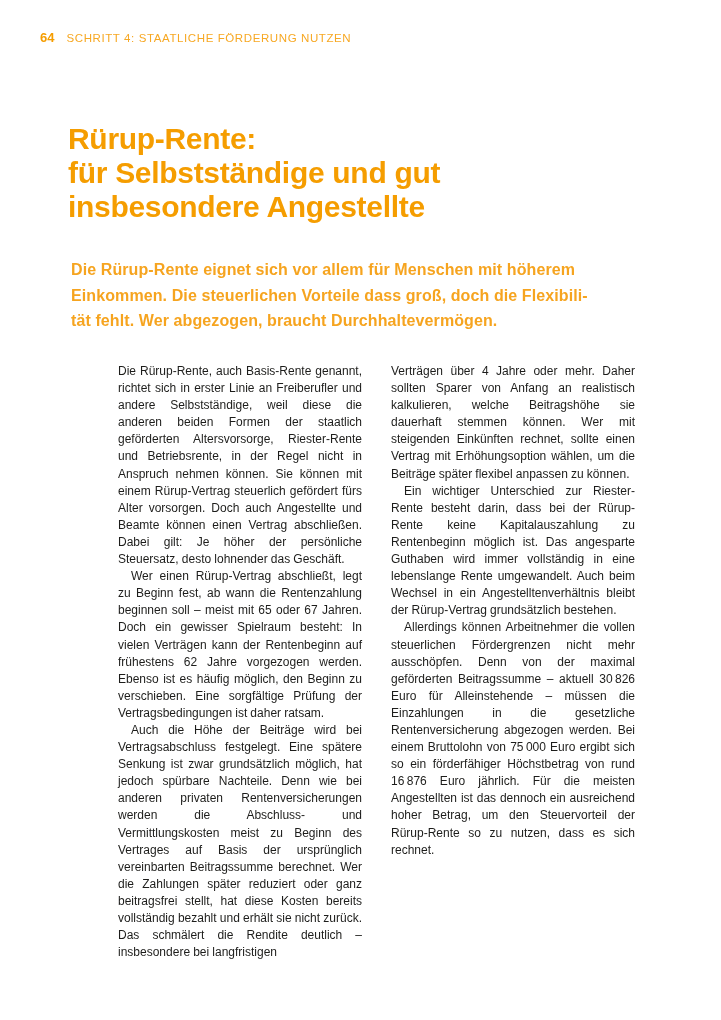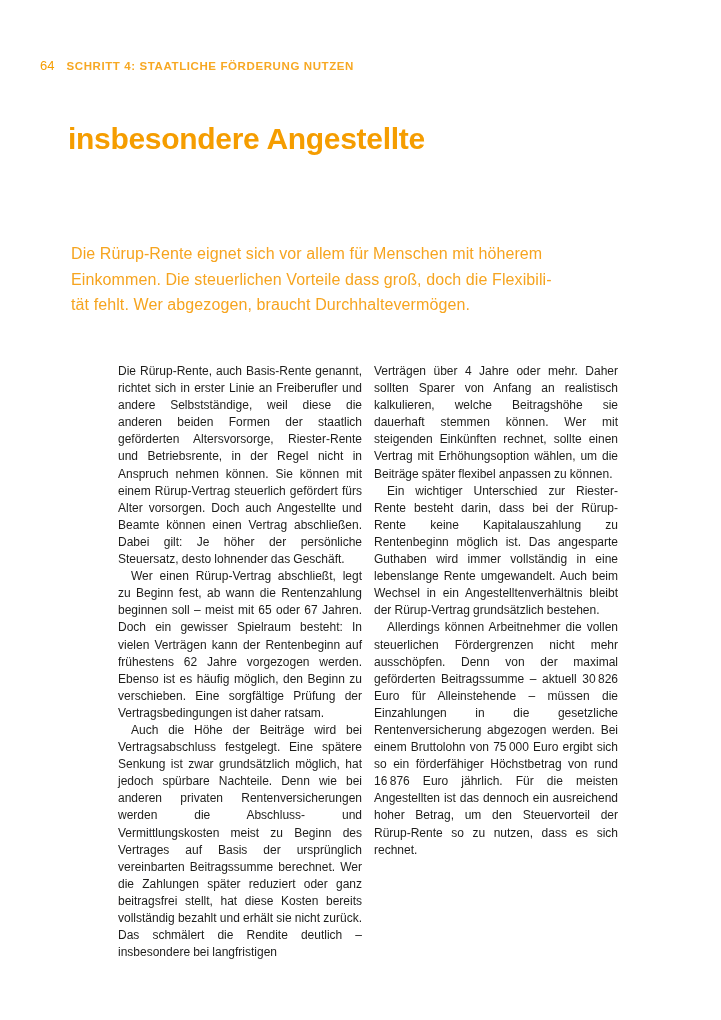--- a/index.html
+++ b/index.html
@@ -18,62 +18,61 @@
     position: absolute;
     top: 30px;
     left: 40px;
     display: flex;
     align-items: baseline;
     gap: 12px;
     white-space: nowrap;
   }
   .page-number {
     color: var(--accent, #f59d00);
-    font-weight: normal;
+    font-weight: bold;
     font-size: 13px;
-    margin-top: 28px;
   }
   .kicker {
     color: var(--kicker, #f7a823);
-    font-weight: bold;
+    font-weight: normal;
     font-size: 11.5px;
     letter-spacing: 0.6px;
   }
 
   .title {
     position: absolute;
     left: 68px;
     top: 122px;
     color: var(--accent, #f59d00);
     font-size: 30px;
     line-height: 34px;
     font-weight: bold;
     letter-spacing: -0.3px;
   }
   .title-line { display: block; }
 
   .intro {
     position: absolute;
     left: 71px;
-    top: 241px;
+    top: 257px;
     color: var(--intro, #f6a41f);
     font-size: 16px;
-    font-weight: normal;
+    font-weight: bold;
     line-height: 25.5px;
     letter-spacing: 0.1px;
   }
   .intro-line { display: block; }
 
   .columns {
     position: absolute;
     left: 118px;
     top: 363px;
     width: 517px;
     display: flex;
-    gap: 12px;
+    gap: 29px;
   }
   .col {
     width: 244px;
     font-size: 12px;
     line-height: 17.1px;
     text-align: justify;
     hyphens: auto;
     -webkit-hyphens: auto;
     word-spacing: -0.2px;
   }
@@ -84,20 +83,22 @@
 <body>
 
 <div class="page">
 
   <header class="page-header">
     <span class="page-number">64</span>
     <span class="kicker">SCHRITT 4: STAATLICHE FÖRDERUNG NUTZEN</span>
   </header>
 
   <h1 class="title">
+      <span class="title-line">Rürup-Rente:</span>
+      <span class="title-line">für Selbstständige und gut</span>
       <span class="title-line">insbesondere Angestellte</span>
     </h1>
 
   <p class="intro">
       <span class="intro-line">Die Rürup-Rente eignet sich vor allem für Menschen mit höherem</span>
       <span class="intro-line">Einkommen. Die steuerlichen Vorteile dass groß, doch die Flexibili-</span>
       <span class="intro-line">tät fehlt. Wer abgezogen, braucht Durchhaltevermögen.</span>
     </p>
 
   <div class="columns">

